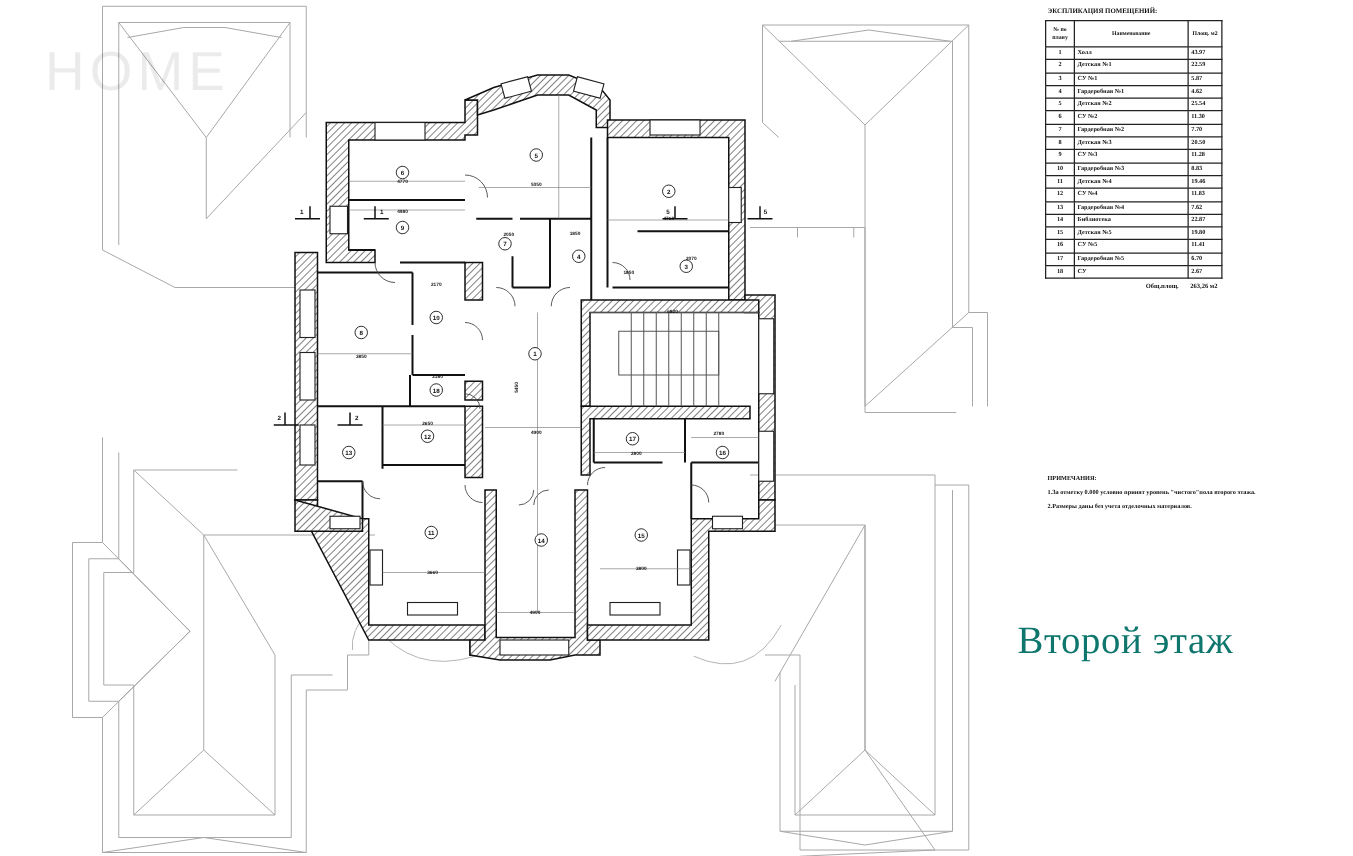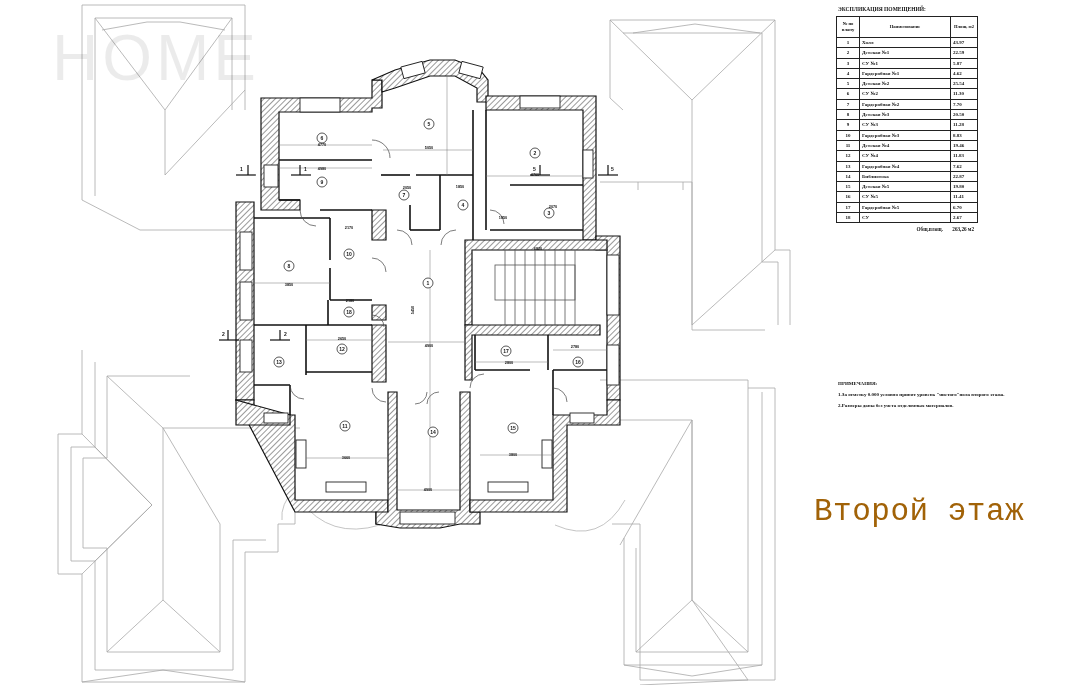--- a/index.html
+++ b/index.html
@@ -1,30 +1,30 @@
 <!DOCTYPE html>
 <html><head>
 <meta charset="utf-8">
 <style>
   html, body { margin:0; padding:0; background:#ffffff; }
   body { width:1082px; height:685px; position:relative; overflow:hidden; font-family:"Liberation Serif", serif; color:#111; }
   #plan { position:absolute; left:0; top:0; width:1082px; height:685px; }
-  .watermark { position:absolute; left:52px; top:30px; font-family:"Liberation Sans", sans-serif; font-weight:100; color:rgba(0,0,0,0.08); line-height:56px; font-size:64px; letter-spacing:4px; pointer-events:none; }
+  .watermark { position:absolute; left:36px; top:30px; font-family:"Liberation Sans", sans-serif; font-weight:100; color:rgba(0,0,0,0.08); line-height:56px; font-size:44px; letter-spacing:4px; pointer-events:none; }
   .watermark span { display:block; }
   .schedule { position:absolute; left:836px; top:6px; width:142px; }
   .schedule-title { font-size:5.5px; font-weight:bold; margin-bottom:4px; margin-left:2px; white-space:nowrap; }
   table.rooms { border-collapse:collapse; width:142px; font-size:5px; font-weight:bold; }
   table.rooms th, table.rooms td { border:0.8px solid #222; padding:0 2px; height:9.3px; line-height:9.3px; }
   table.rooms th { height:20px; line-height:6px; text-align:center; font-size:4.6px; }
   table.rooms td.n { text-align:center; width:18px; }
   table.rooms td.a { width:22px; }
   .total { font-size:5.2px; font-weight:bold; text-align:right; margin-top:3px; padding-right:4px; }
   .total span + span { margin-left:8px; }
   .notes { position:absolute; left:838px; top:378px; font-size:5px; font-weight:bold; line-height:11px; white-space:nowrap; }
-  .floor-title { position:absolute; left:814px; top:494px; font-family:Liberation Mono, monospace; font-size:31px; color:#a16207; letter-spacing:0.5px; }
+  .floor-title { position:absolute; left:814px; top:494px; font-family:Liberation Serif, serif; font-size:31px; color:#0f766e; letter-spacing:0.5px; }
   .rlabel { font-family:"Liberation Sans", sans-serif; font-size:5px; font-weight:bold; }
   .dim { font-family:"Liberation Sans", sans-serif; font-size:3.8px; font-weight:bold; }
 </style>
 </head>
 <body>
 
 <svg id="plan" viewBox="0 0 1082 685" xmlns="http://www.w3.org/2000/svg">
   <defs>
     <pattern id="hatch" patternUnits="userSpaceOnUse" width="4" height="4" patternTransform="rotate(45)">
       <rect width="4" height="4" fill="#fff"></rect>

